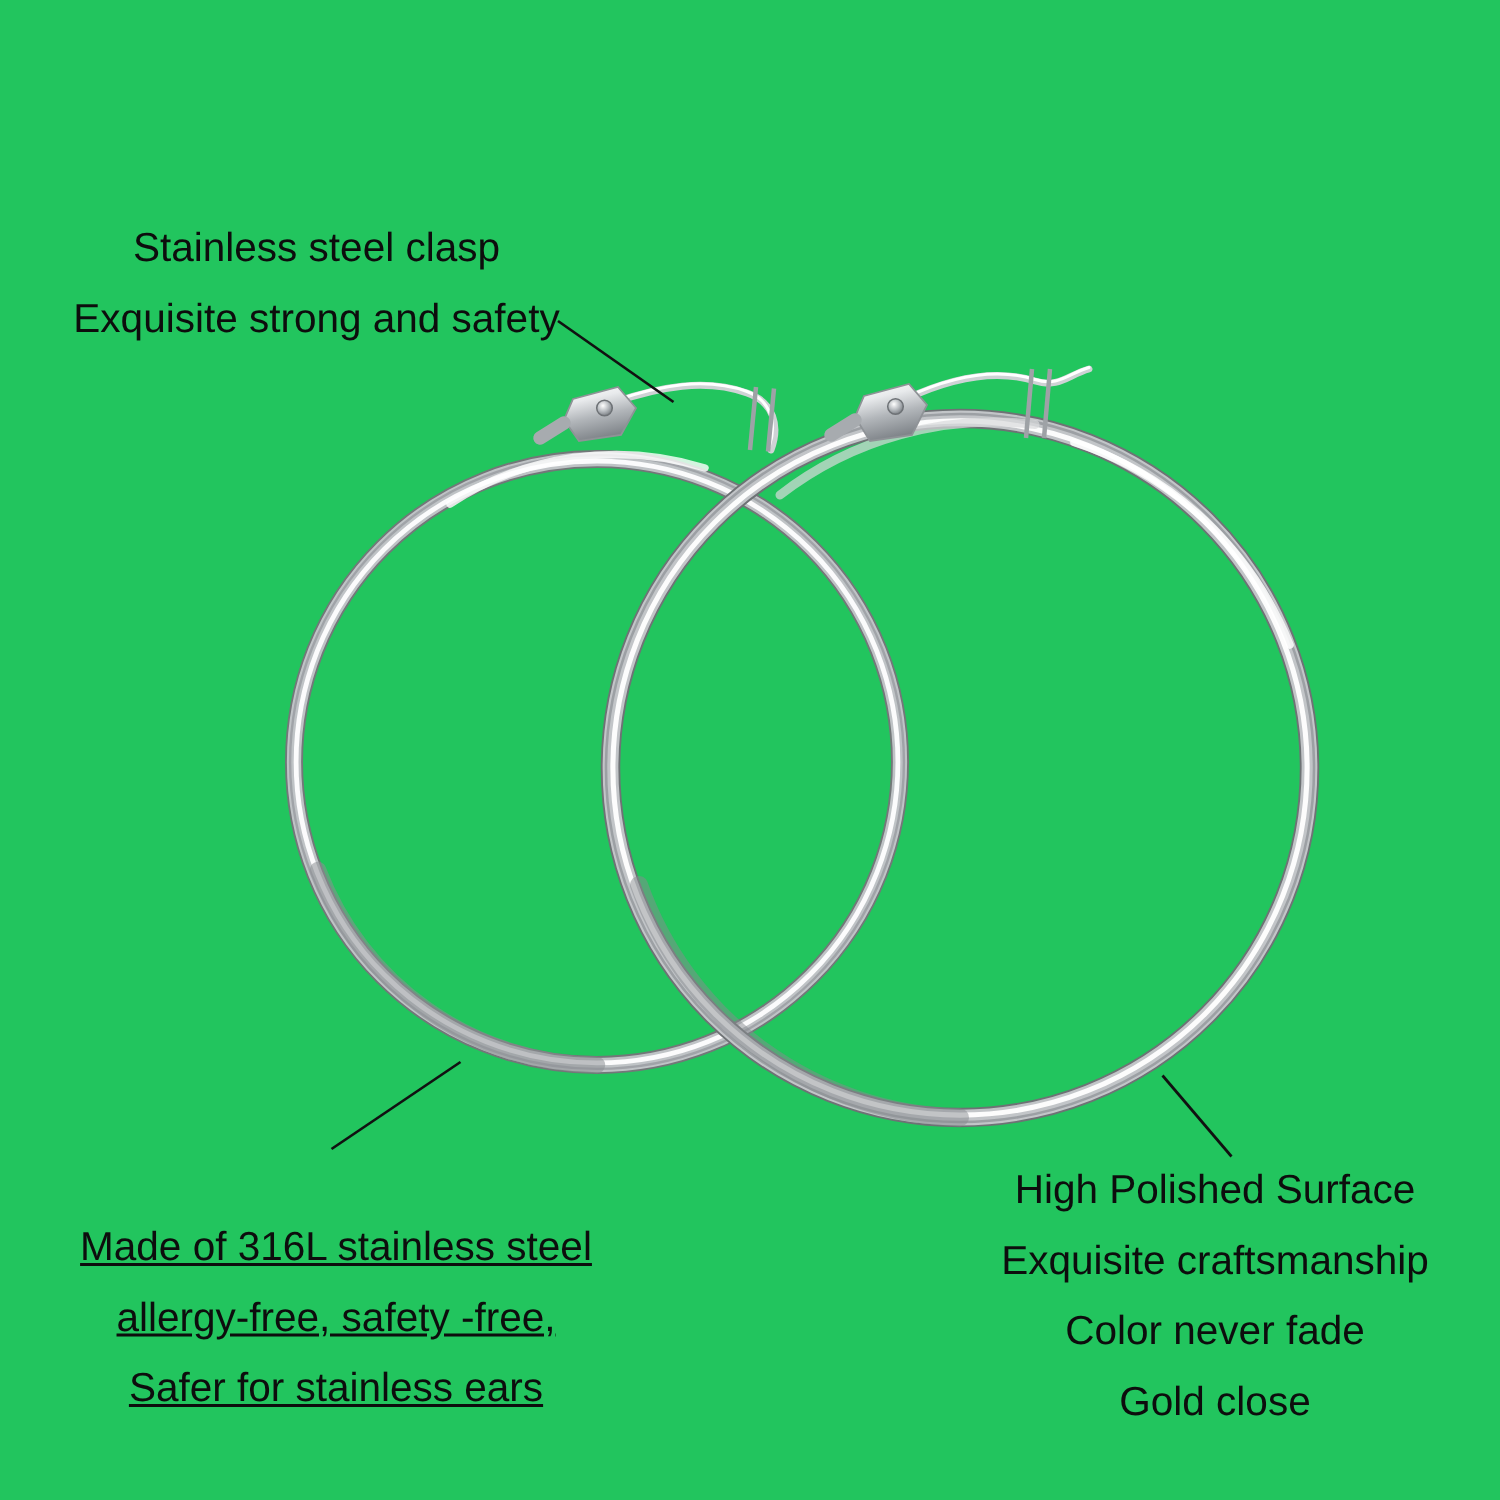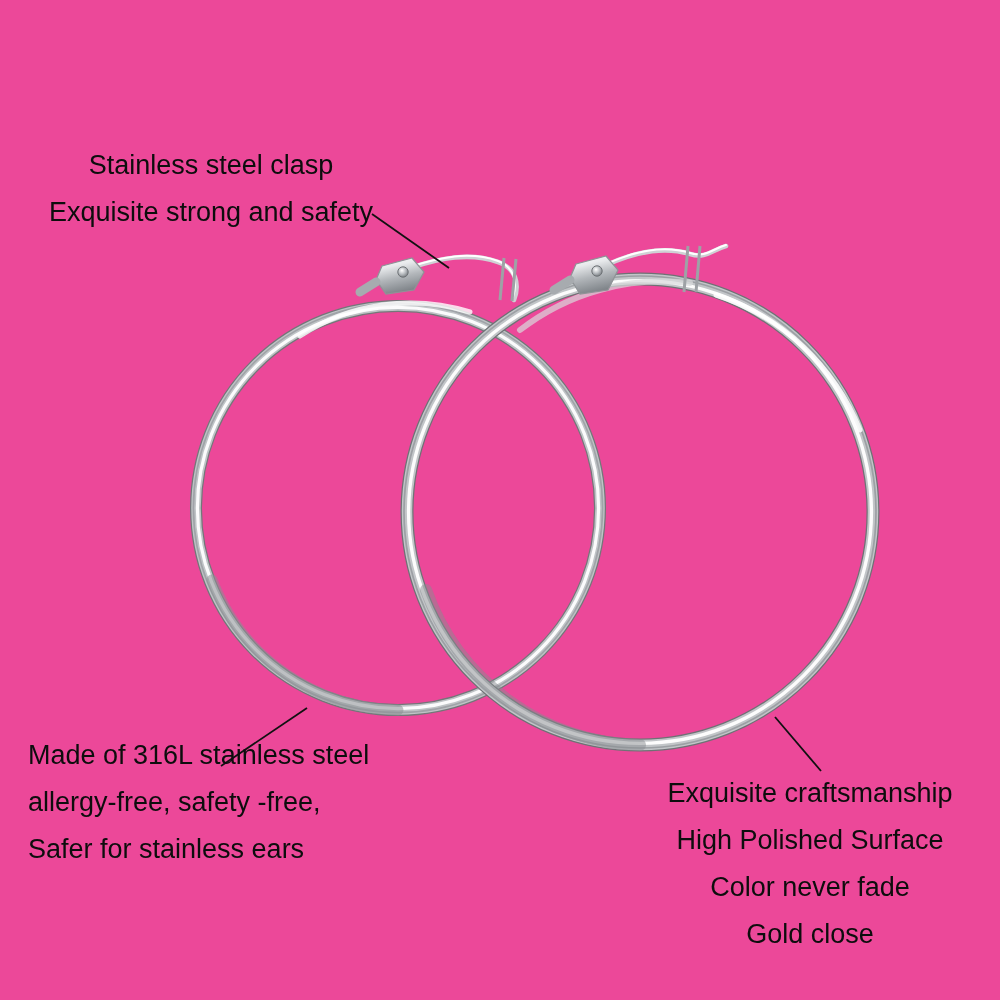--- a/index.html
+++ b/index.html
@@ -7,43 +7,44 @@
     padding: 0;
     background: #ffffff;
   }
   body {
     font-family: "Liberation Sans", sans-serif;
   }
   #stage {
     position: relative;
     width: 1000px;
     height: 1000px;
-    background: #ec4899;
+    background: #22c55e;
     overflow: hidden;
   }
   .annotation {
     position: absolute;
     color: #0d0d0d;
     font-size: 27px;
     line-height: 47px;
     white-space: nowrap;
     font-family: "Liberation Sans", sans-serif;
   }
   .annotation .line { display: block; }
   #ann-clasp {
     left: 36px;
     top: 142px;
     text-align: center;
     width: 350px;
   }
   #ann-material {
     left: 28px;
-    top: 732px;
-    text-align: left;
+    top: 808px;
+    text-align: center;
     width: 392px;
+    text-decoration: underline;
   }
   #ann-craft {
     left: 648px;
     top: 770px;
     text-align: center;
     width: 324px;
   }
   #art {
     position: absolute;
     left: 0;
@@ -171,19 +172,19 @@
     <span class="line">Exquisite strong and safety</span>
   </div>
 
   <div class="annotation" id="ann-material">
     <span class="line">Made of 316L stainless steel</span>
     <span class="line">allergy-free,  safety -free,</span>
     <span class="line">Safer for stainless ears</span>
   </div>
 
   <div class="annotation" id="ann-craft">
+    <span class="line">High Polished Surface</span>
     <span class="line">Exquisite craftsmanship</span>
-    <span class="line">High Polished Surface</span>
     <span class="line">Color never fade</span>
     <span class="line">Gold close</span>
   </div>
 
 </div>
 
 </body></html>

